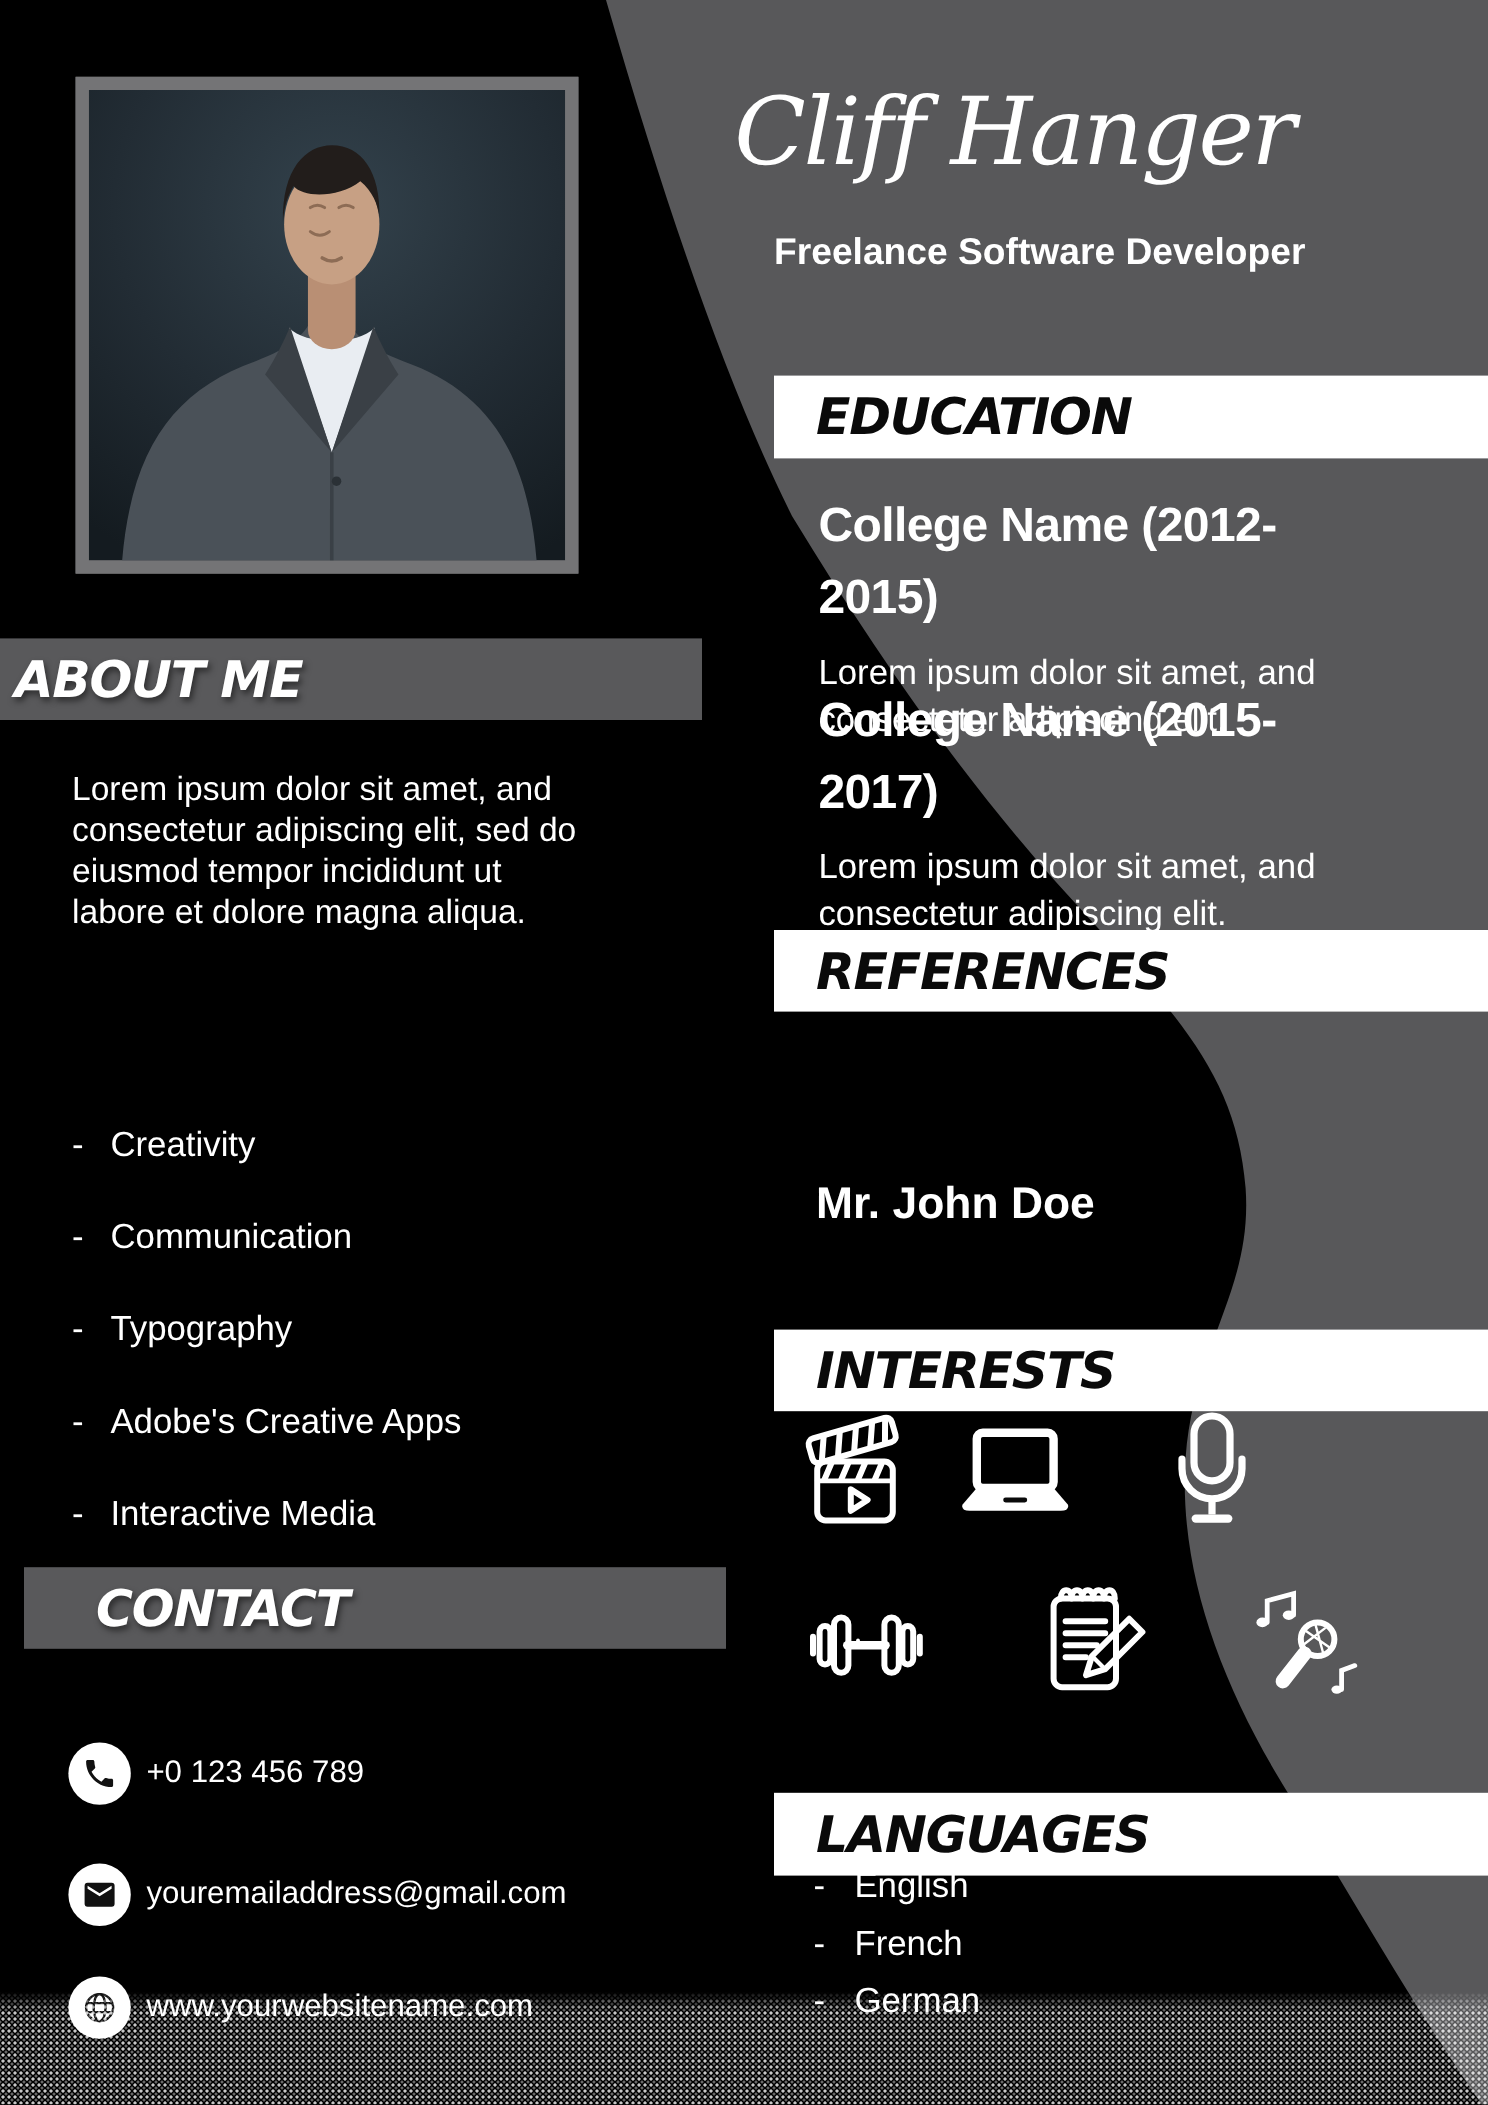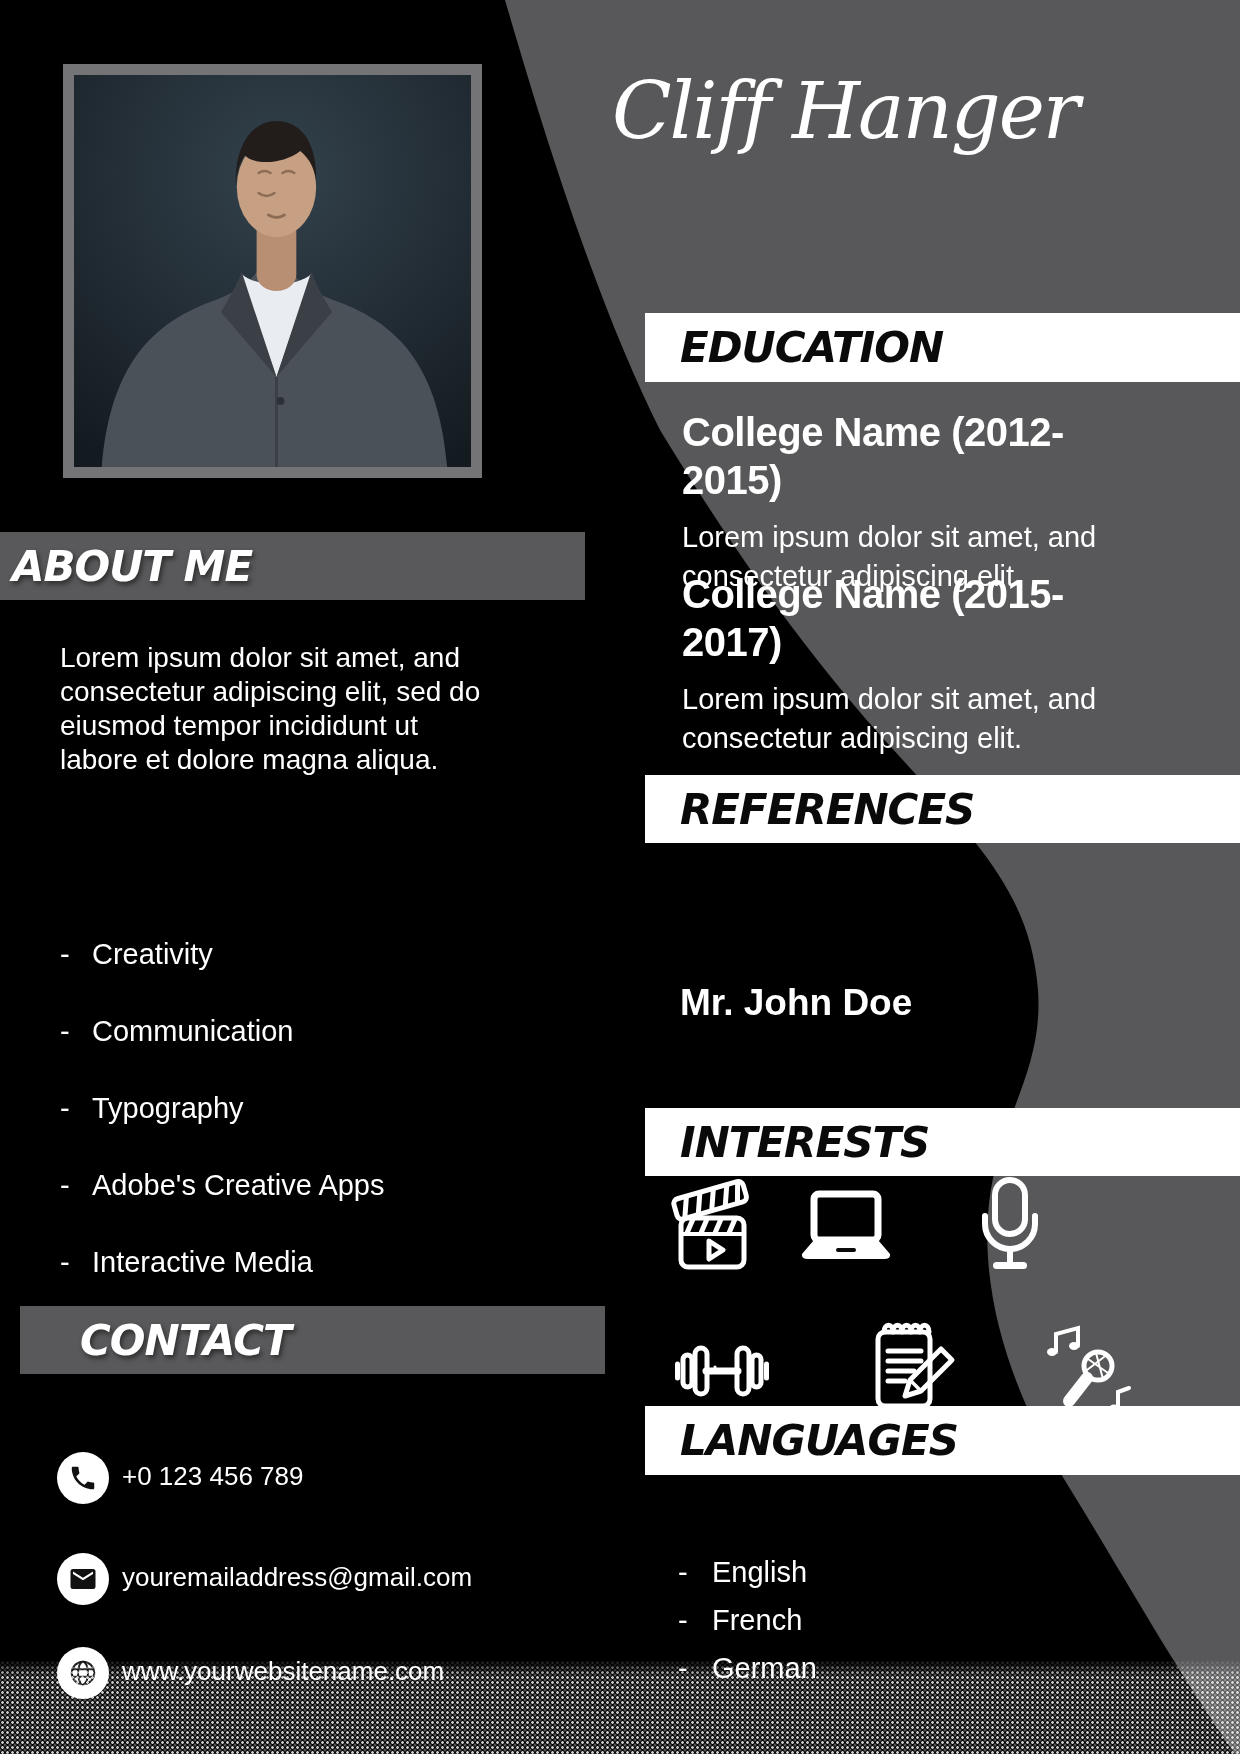--- a/index.html
+++ b/index.html
@@ -18,35 +18,35 @@
        font-size:42px;letter-spacing:-1px;}
   .bar-left{left:0;width:585px;background:#59595b;color:#fff;padding-left:60px;box-sizing:border-box;
             text-shadow:2px 3px 5px rgba(0,0,0,.5);}
   .bar-right{left:645px;width:595px;background:#fff;color:#0a0a0a;padding-left:35px;box-sizing:border-box;}
   #bar-about{top:532px;height:68px;padding-left:12px;}
   #bar-skills{top:837px;height:66px;}
   #bar-contact{top:1306px;height:68px;margin-left:20px;}
   #bar-education{top:313px;height:69px;}
   #bar-references{top:775px;height:68px;}
   #bar-interests{top:1108px;height:68px;}
-  #bar-languages{top:1406px;height:69px;}
+  #bar-languages{top:1494px;height:69px;}
 
   
   .name{position:absolute;left:590px;top:56px;width:510px;text-align:center;z-index:3;
         font-family:"DejaVu Serif",serif;font-style:italic;font-weight:normal;
         font-size:78px;line-height:110px;color:#fff;letter-spacing:-2px;}
   .job-title{position:absolute;left:645px;top:192px;width:560px;z-index:3;
         font-weight:bold;font-size:31px;color:#fff;}
 
   
   .about-text{position:absolute;left:60px;top:641px;width:470px;z-index:3;
         font-size:28px;line-height:34px;}
   .edu-entry{position:absolute;left:682px;width:470px;z-index:3;}
   #edu-1{top:408px;} #edu-2{top:570px;}
-  .edu-title{font-weight:bold;font-size:40px;line-height:48px;letter-spacing:-0.5px;margin-bottom:14px;}
+  .edu-title{font-weight:bold;font-size:40px;line-height:60px;letter-spacing:-0.5px;margin-bottom:14px;}
   .edu-body{font-size:29px;line-height:39px;}
   .ref-name{position:absolute;left:680px;z-index:3;font-weight:bold;font-size:37px;}
   #ref-1{top:884px;} #ref-2{top:982px;}
 
   
   .li{position:absolute;z-index:3;font-size:29px;display:flex;}
   .li .dash{display:inline-block;}
   .skill{left:60px;width:470px;}
   .skill .dash{width:32px;}
   #skill-0{top:938px;} #skill-1{top:1015px;} #skill-2{top:1092px;}
@@ -125,20 +125,21 @@
       <ellipse cx="204" cy="112" rx="40" ry="50" fill="#c7a084"></ellipse>
 
       <path d="M163 110 C162 66 182 46 204 46 C229 46 245 68 244 106 C243 96 238 84 228 76 C210 90 180 90 172 80 C166 90 164 98 163 110 Z" fill="#221d1b"></path>
 
       <path d="M186 118 q8 6 16 0 M222 98 q-6 -4 -12 0 M186 98 q6 -4 12 0" stroke="#8d6c55" stroke-width="2.5" fill="none" stroke-linecap="round"></path>
       <path d="M196 140 q8 5 16 0" stroke="#8d6c55" stroke-width="3" fill="none" stroke-linecap="round"></path>
     </svg>
   </div>
 
   <div class="name">Cliff Hanger</div>
+  <div class="job-title">Freelance Software Developer</div>
 
   <div class="bar bar-left" id="bar-about">
     <span>ABOUT ME</span>
   </div>
   <div class="bar bar-left" id="bar-contact">
     <span>CONTACT</span>
   </div>
   <div class="bar bar-right" id="bar-education">
     <span>EDUCATION</span>
   </div>

